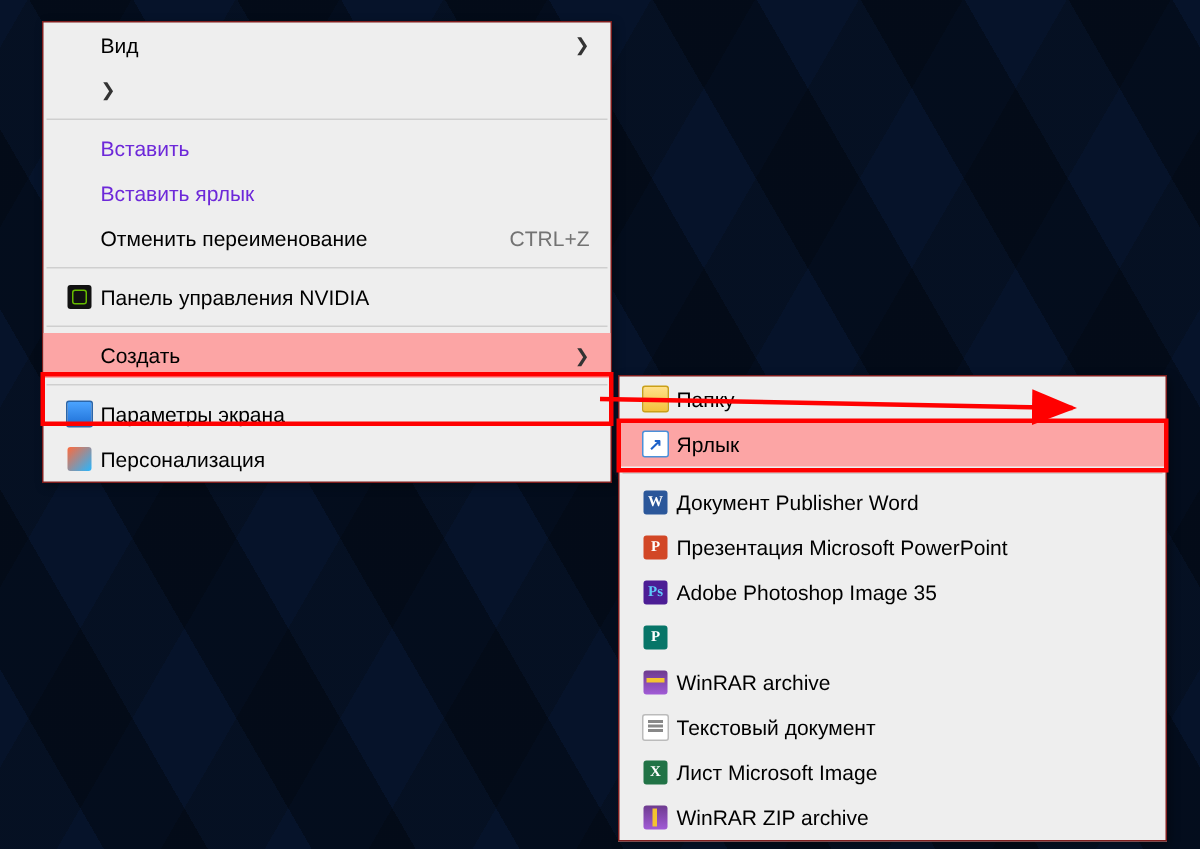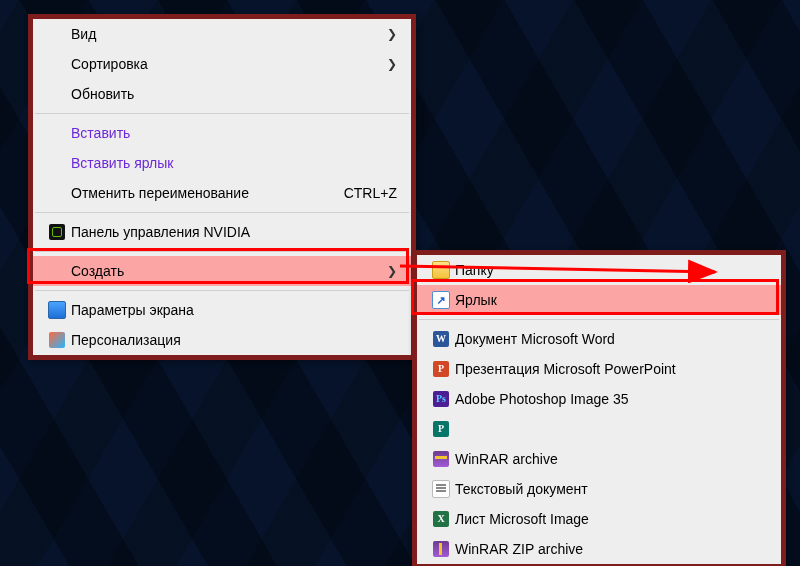--- a/index.html
+++ b/index.html
@@ -1,27 +1,27 @@
 <!DOCTYPE html>
 <html><head>
 <meta charset="utf-8">
 <style>
   html,body{margin:0;padding:0;width:800px;height:566px;overflow:hidden;font-family:"Segoe UI",Tahoma,sans-serif;font-size:14px;color:#000;background:#0a1420}
   
   .bg{position:absolute;inset:0;background:
     repeating-linear-gradient(60deg,#0d2340 0 60px,#08182c 60px 120px),
     repeating-linear-gradient(-60deg,rgba(10,30,55,.6) 0 60px,rgba(5,15,30,.6) 60px 120px);
     background-blend-mode:overlay}
-  .menu{position:absolute;background:#eee;border:5px solid #7f1d1d;box-shadow:2px 2px 6px rgba(0,0,0,.35)}
+  .menu{position:absolute;background:#eee;border:1px solid #7f1d1d;box-shadow:2px 2px 6px rgba(0,0,0,.35)}
   .main-menu{left:28px;top:14px;width:378px}
   .sub-menu{left:412px;top:250px;width:364px}
   .item{display:flex;align-items:center;height:30px;padding:0 14px 0 10px;cursor:default;position:relative}
   .item .iconcell{width:28px;display:flex;justify-content:center;align-items:center;flex:none}
   .item .label{flex:1;white-space:nowrap}
-  .item .shortcut{color:#000000}
+  .item .shortcut{color:#737373}
   .item.disabled .label{color:#6d28d9}
   .sep{height:1px;background:#cfcfcf;margin:4px 2px}
   .chev{width:10px;text-align:right;font-size:12px;color:#333}
   .item.hover{background:#fca5a5}
   
   .redbox{position:absolute;border:3px solid #ff0000;pointer-events:none;box-sizing:border-box}
   .arrow-svg{position:absolute;pointer-events:none}
   
   .ico{width:16px;height:16px;display:inline-block;border-radius:2px}
   .i-nvidia{background:#111;position:relative}
@@ -49,26 +49,21 @@
 <div class="bg"></div>
 
 <div class="menu main-menu">
   <div class="item">
     <span class="iconcell"></span>
     <span class="label">Вид</span>
     <span class="chev">❯</span>
   </div>
   <div class="item">
     <span class="iconcell"></span>
-    <span class="label">Сортировка</span>
     <span class="chev">❯</span>
-  </div>
-  <div class="item">
-    <span class="iconcell"></span>
-    <span class="label">Обновить</span>
   </div>
   <div class="sep"></div>
   <div class="item disabled">
     <span class="iconcell"></span>
     <span class="label">Вставить</span>
   </div>
   <div class="item disabled">
     <span class="iconcell"></span>
     <span class="label">Вставить ярлык</span>
   </div>
@@ -116,21 +111,21 @@
     <span class="iconcell">
         <span class="ico i-shortcut"></span>
       </span>
     <span class="label">Ярлык</span>
   </div>
   <div class="sep"></div>
   <div class="item">
     <span class="iconcell">
         <span class="glyph i-word">W</span>
       </span>
-    <span class="label">Документ Microsoft Word</span>
+    <span class="label">Документ Publisher Word</span>
   </div>
   <div class="item">
     <span class="iconcell">
         <span class="glyph i-ppt">P</span>
       </span>
     <span class="label">Презентация Microsoft PowerPoint</span>
   </div>
   <div class="item">
     <span class="iconcell">
         <span class="glyph i-ps">Ps</span>

